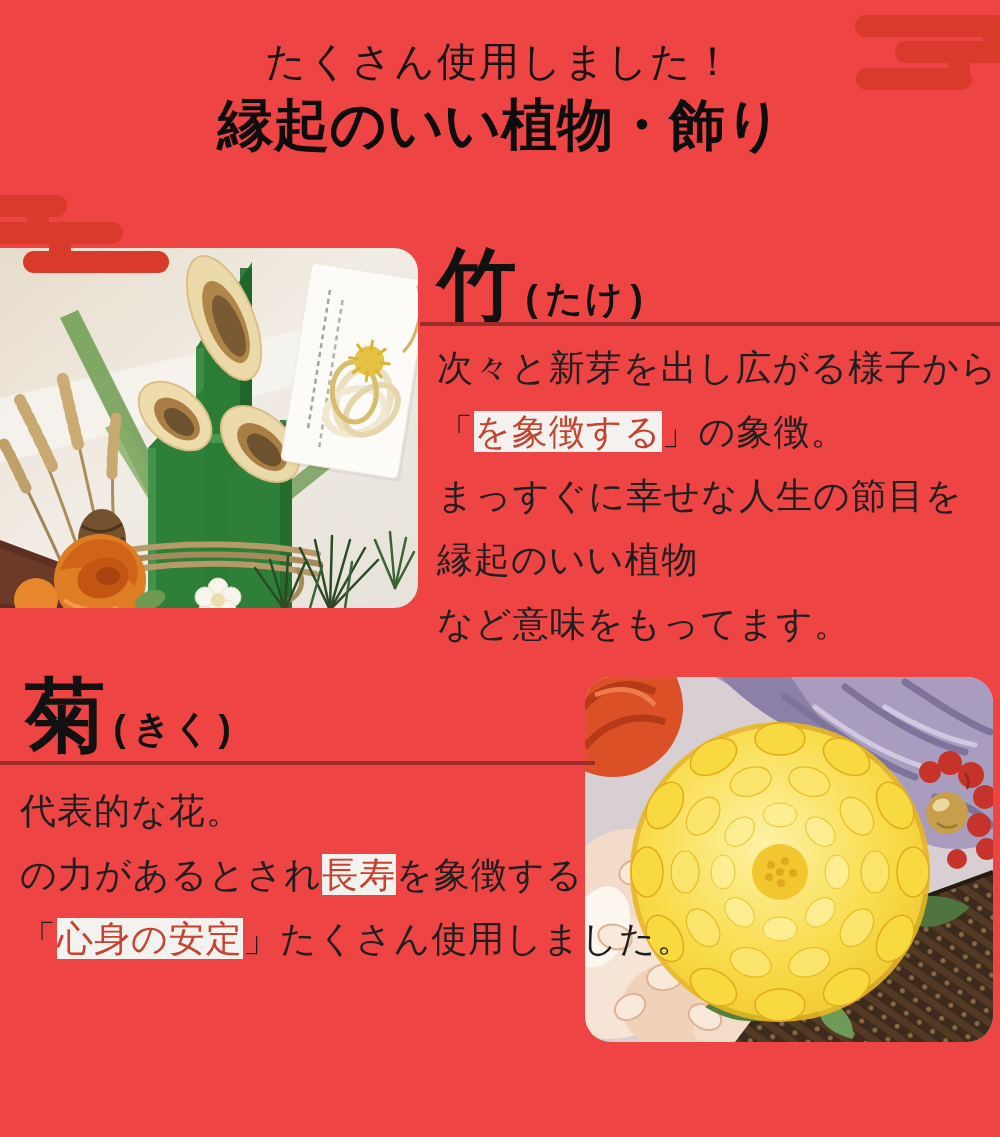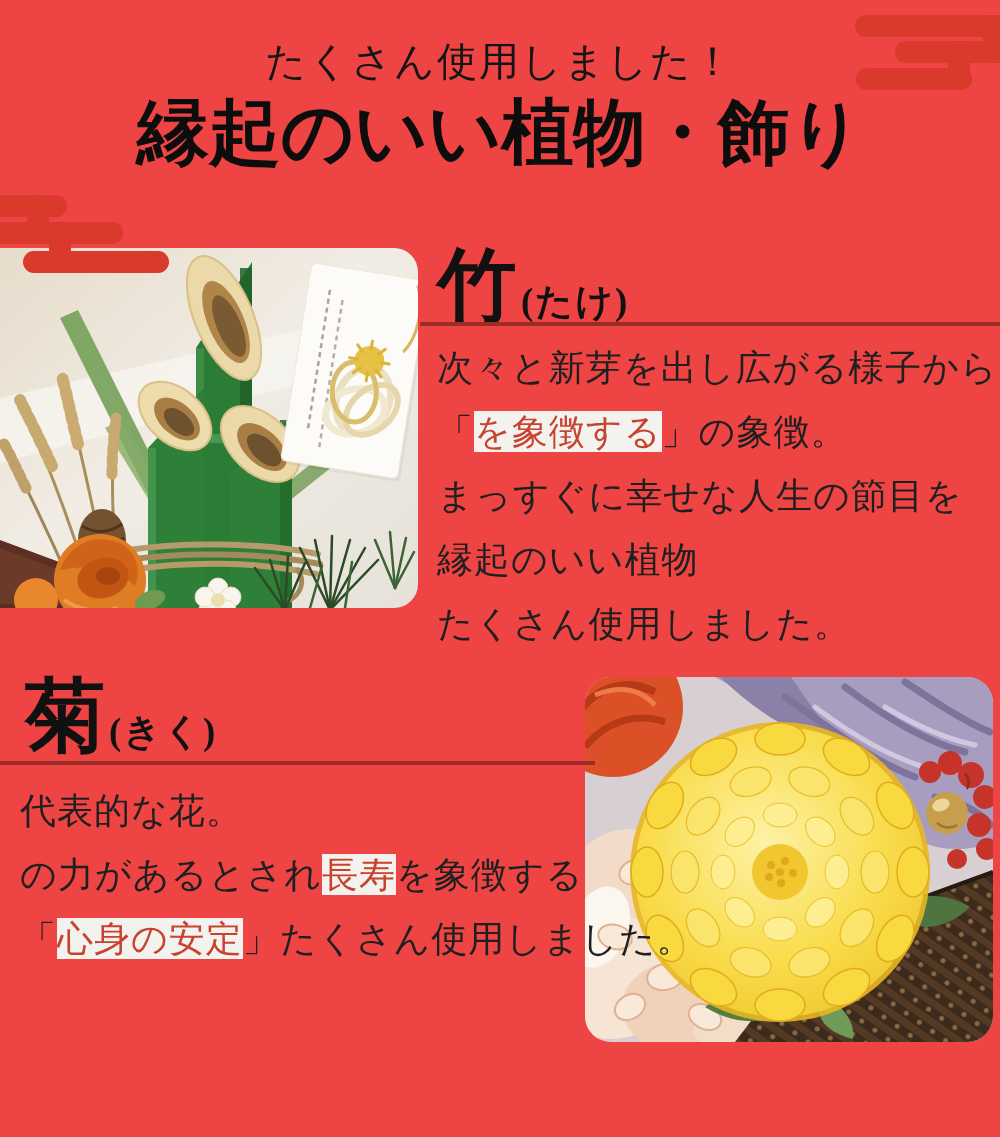--- a/index.html
+++ b/index.html
@@ -10,38 +10,38 @@
   }
   html,body{margin:0;padding:0;background:#fff;}
   body{font-family:"Liberation Sans","DejaVu Sans",sans-serif;}
   #stage{position:relative;width:1000px;height:1137px;background:#ef4444;overflow:hidden;}
 
   
   .subtitle{position:absolute;left:0;top:34px;width:1000px;text-align:center;
     font-size:40px;letter-spacing:2px;color:#151515;font-weight:500;}
   .title{position:absolute;left:0;top:96px;width:1000px;text-align:center;
     font-family:"Liberation Serif","DejaVu Serif",serif;font-weight:700;
-    font-size:72px;line-height:1.05;color:#0d0d0d;letter-spacing:0px;}
+    font-size:56px;line-height:1.05;color:#0d0d0d;letter-spacing:0px;}
 
   
   .cloud{position:absolute;z-index:5;}
   .cloud-tr{right:0;top:6px;width:146px;height:86px;}
   .cloud-l{left:0;top:192px;width:172px;height:86px;}
 
   
   .photo{position:absolute;overflow:hidden;z-index:1;}
   .photo-bamboo{left:0;top:248px;width:418px;height:360px;border-radius:0 24px 24px 0;}
   .photo-kiku{left:585px;top:677px;width:408px;height:365px;border-radius:26px;}
   .photo svg{display:block;}
 
   
   .heading{position:absolute;display:flex;align-items:flex-end;z-index:4;
     font-family:"Liberation Serif","DejaVu Serif",serif;color:#111;}
   .heading .kanji{font-size:80px;line-height:1;font-weight:700;}
-  .heading .reading{font-size:37px;line-height:1;font-weight:700;padding:0 0 6px 4px;letter-spacing:2px;}
+  .heading .reading{font-size:37px;line-height:1;font-weight:700;padding:0 0 6px 4px;letter-spacing:2px;font-family:Liberation Mono, monospace;}
   .heading-take{left:437px;top:246px;}
   .heading-kiku{left:25px;top:676px;}
 
   .rule{position:absolute;height:4px;background:var(--rule-red);z-index:4;}
   .rule-take{left:420px;top:322px;width:580px;}
   .rule-kiku{left:0;top:761px;width:595px;}
 
   
   .textblock{position:absolute;z-index:4;color:var(--ink);font-size:36px;
     letter-spacing:1px;line-height:64px;}
@@ -217,21 +217,21 @@
   <div class="heading heading-take">
     <span class="kanji">竹</span>
     <span class="reading">(たけ)</span>
   </div>
   <div class="rule rule-take"></div>
   <div class="textblock text-take">
     <p><span>次々と新芽を出し広がる様子から</span><span></span></p>
     <p><span>「</span><span class="rtx">を象徴する</span><span>」の象徴。</span></p>
     <p><span>まっすぐに幸せな人生の節目を</span><span></span></p>
     <p><span>縁起のいい植物</span><span></span></p>
-    <p><span>たくさん使用しました。</span><span></span></p>
+    <p><span>など意味をもってます。</span><span></span></p>
   </div>
 
   <div class="heading heading-kiku">
     <span class="kanji">菊</span>
     <span class="reading">(きく)</span>
   </div>
   <div class="rule rule-kiku"></div>
   <div class="textblock text-kiku">
     <p><span>代表的な花。</span><span></span></p>
     <p><span>の力があるとされ</span><span class="rtx">長寿</span><span>を象徴する</span></p>

